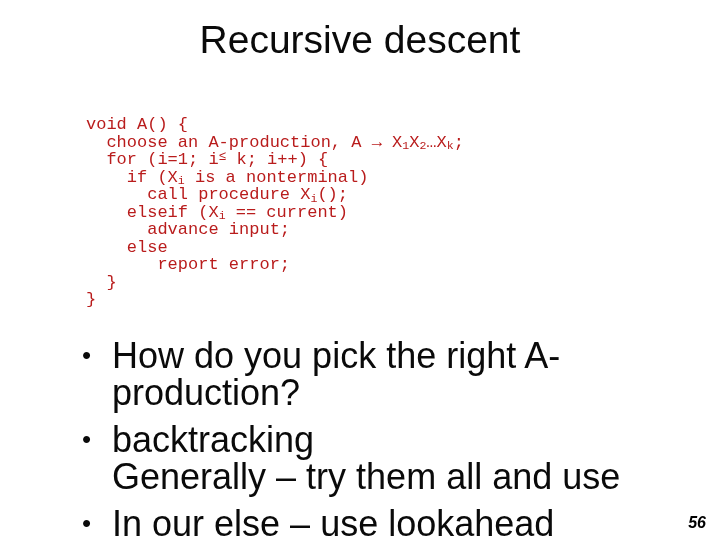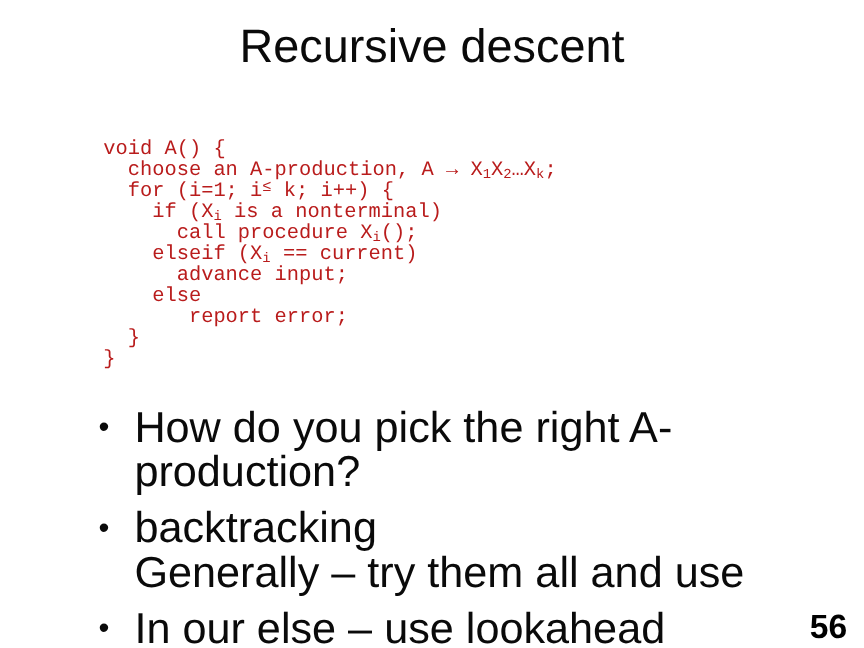--- a/index.html
+++ b/index.html
@@ -67,24 +67,25 @@
   }
   .bullet .btext {
     font-size: 36px;
     line-height: 37px;
     color: #0a0a0a;
   }
   .pagenum {
     position: absolute;
     right: 14px;
     top: 512px;
-    font-size: 28px;
+    font-size: 16px;
     font-weight: bold;
     line-height: 21px;
     color: #000;
+    font-style: italic;
   }
 </style>
 </head>
 <body>
 
 <div class="slide">
   <div class="title">Recursive descent</div>
   <div class="code"><div>void A() {</div><div>  choose an A-production, A → X<sub>1</sub>X<sub>2</sub>…X<sub>k</sub>;</div><div>  for (i=1; i<span class="raised">≤</span> k; i++) {</div><div>    if (X<sub>i</sub> is a nonterminal)</div><div>      call procedure X<sub>i</sub>();</div><div>    elseif (X<sub>i</sub> == current)</div><div>      advance input;</div><div>    else</div><div>       report error;</div><div>  }</div><div>}</div></div>
   <div class="bullets">
       <div class="bullet">

